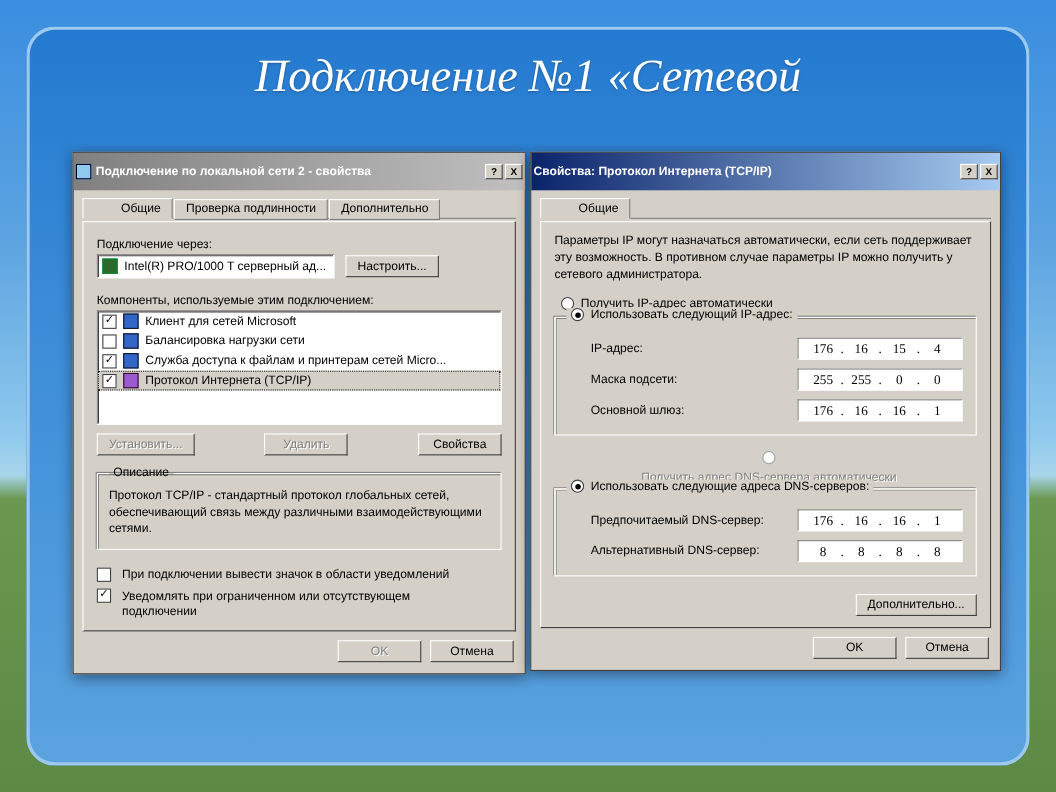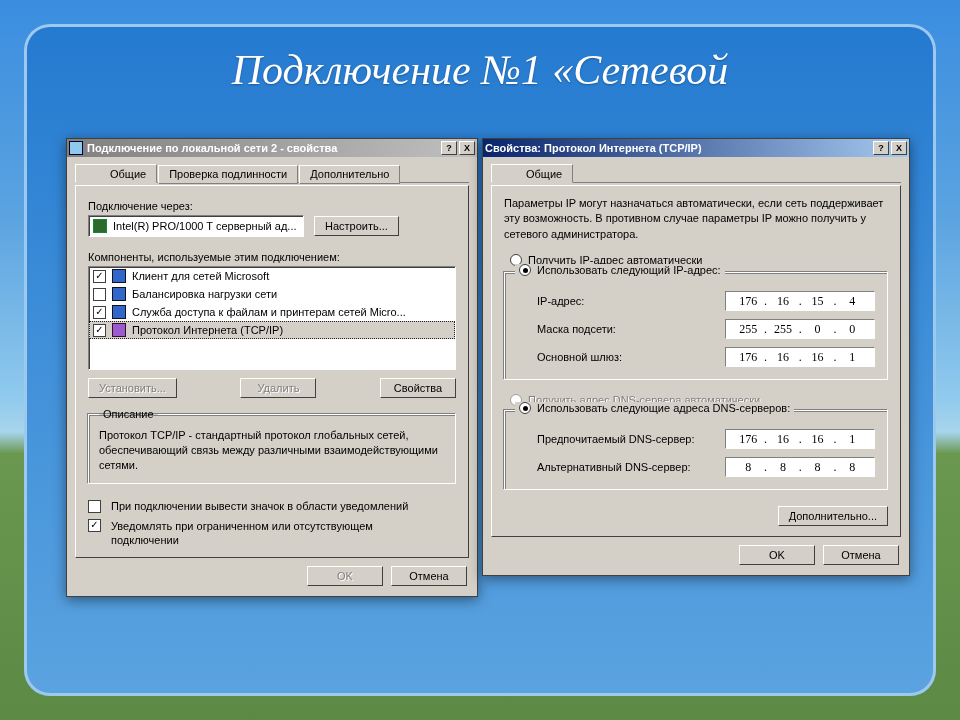--- a/index.html
+++ b/index.html
@@ -31,21 +31,21 @@
     text-shadow: 0 1px 2px rgba(0,0,0,.3);
     font-style: italic;
   }
   .win {
     position: absolute;
     background: #d4d0c8;
     border: 1px solid #404040;
     box-shadow: 0 3px 12px rgba(0,0,0,.45);
   }
   .titlebar {
-    height: 18px;
+    height: 34px;
     display: flex;
     align-items: center;
     padding: 0 2px;
     background: linear-gradient(to right, #0a246a, #a6caf0);
     color: #fff;
     font-weight: bold;
   }
   .titlebar.inactive { background: linear-gradient(to right, #808080, #c0c0c0); }
   .titlebar .ticon {
     width: 14px; height: 14px; margin-right: 4px;
@@ -113,21 +113,21 @@
   .radio.disabled { border-color:#a0a0a0; }
   .iprow { display:flex; align-items:center; margin:8px 0 0 20px; gap:24px; }
   .iprow .il { width: 165px; }
   .ipbox {
     width: 150px; height: 20px; background:#fff;
     border: 1px solid; border-color:#808080 #fff #fff #808080;
     display:flex; align-items:center; justify-content:center;
     font: 12px Tahoma; padding: 0 6px;
   }
   .ipbox span { flex:1; text-align:center; }
-  .dim { color:#808080; text-shadow: 1px 1px 0 #fff; }
+  .dim { color:#808080; text-shadow: 1px 1px 0 #fff; flex-direction: column; }
   .radio-lbl { display:flex; align-items:center; gap:6px; margin:6px 0; }
   .grpline {
     border:1px solid #fff; box-shadow:-1px -1px 0 #808080, inset 1px 1px 0 #808080;
     position:relative; padding: 10px 12px 12px; margin-top:4px;
   }
   .grpline .radio-lbl.legend {
     position:absolute; top:-9px; left:10px; background:#d4d0c8; padding:0 4px; margin:0;
   }
 </style>
 </head>

